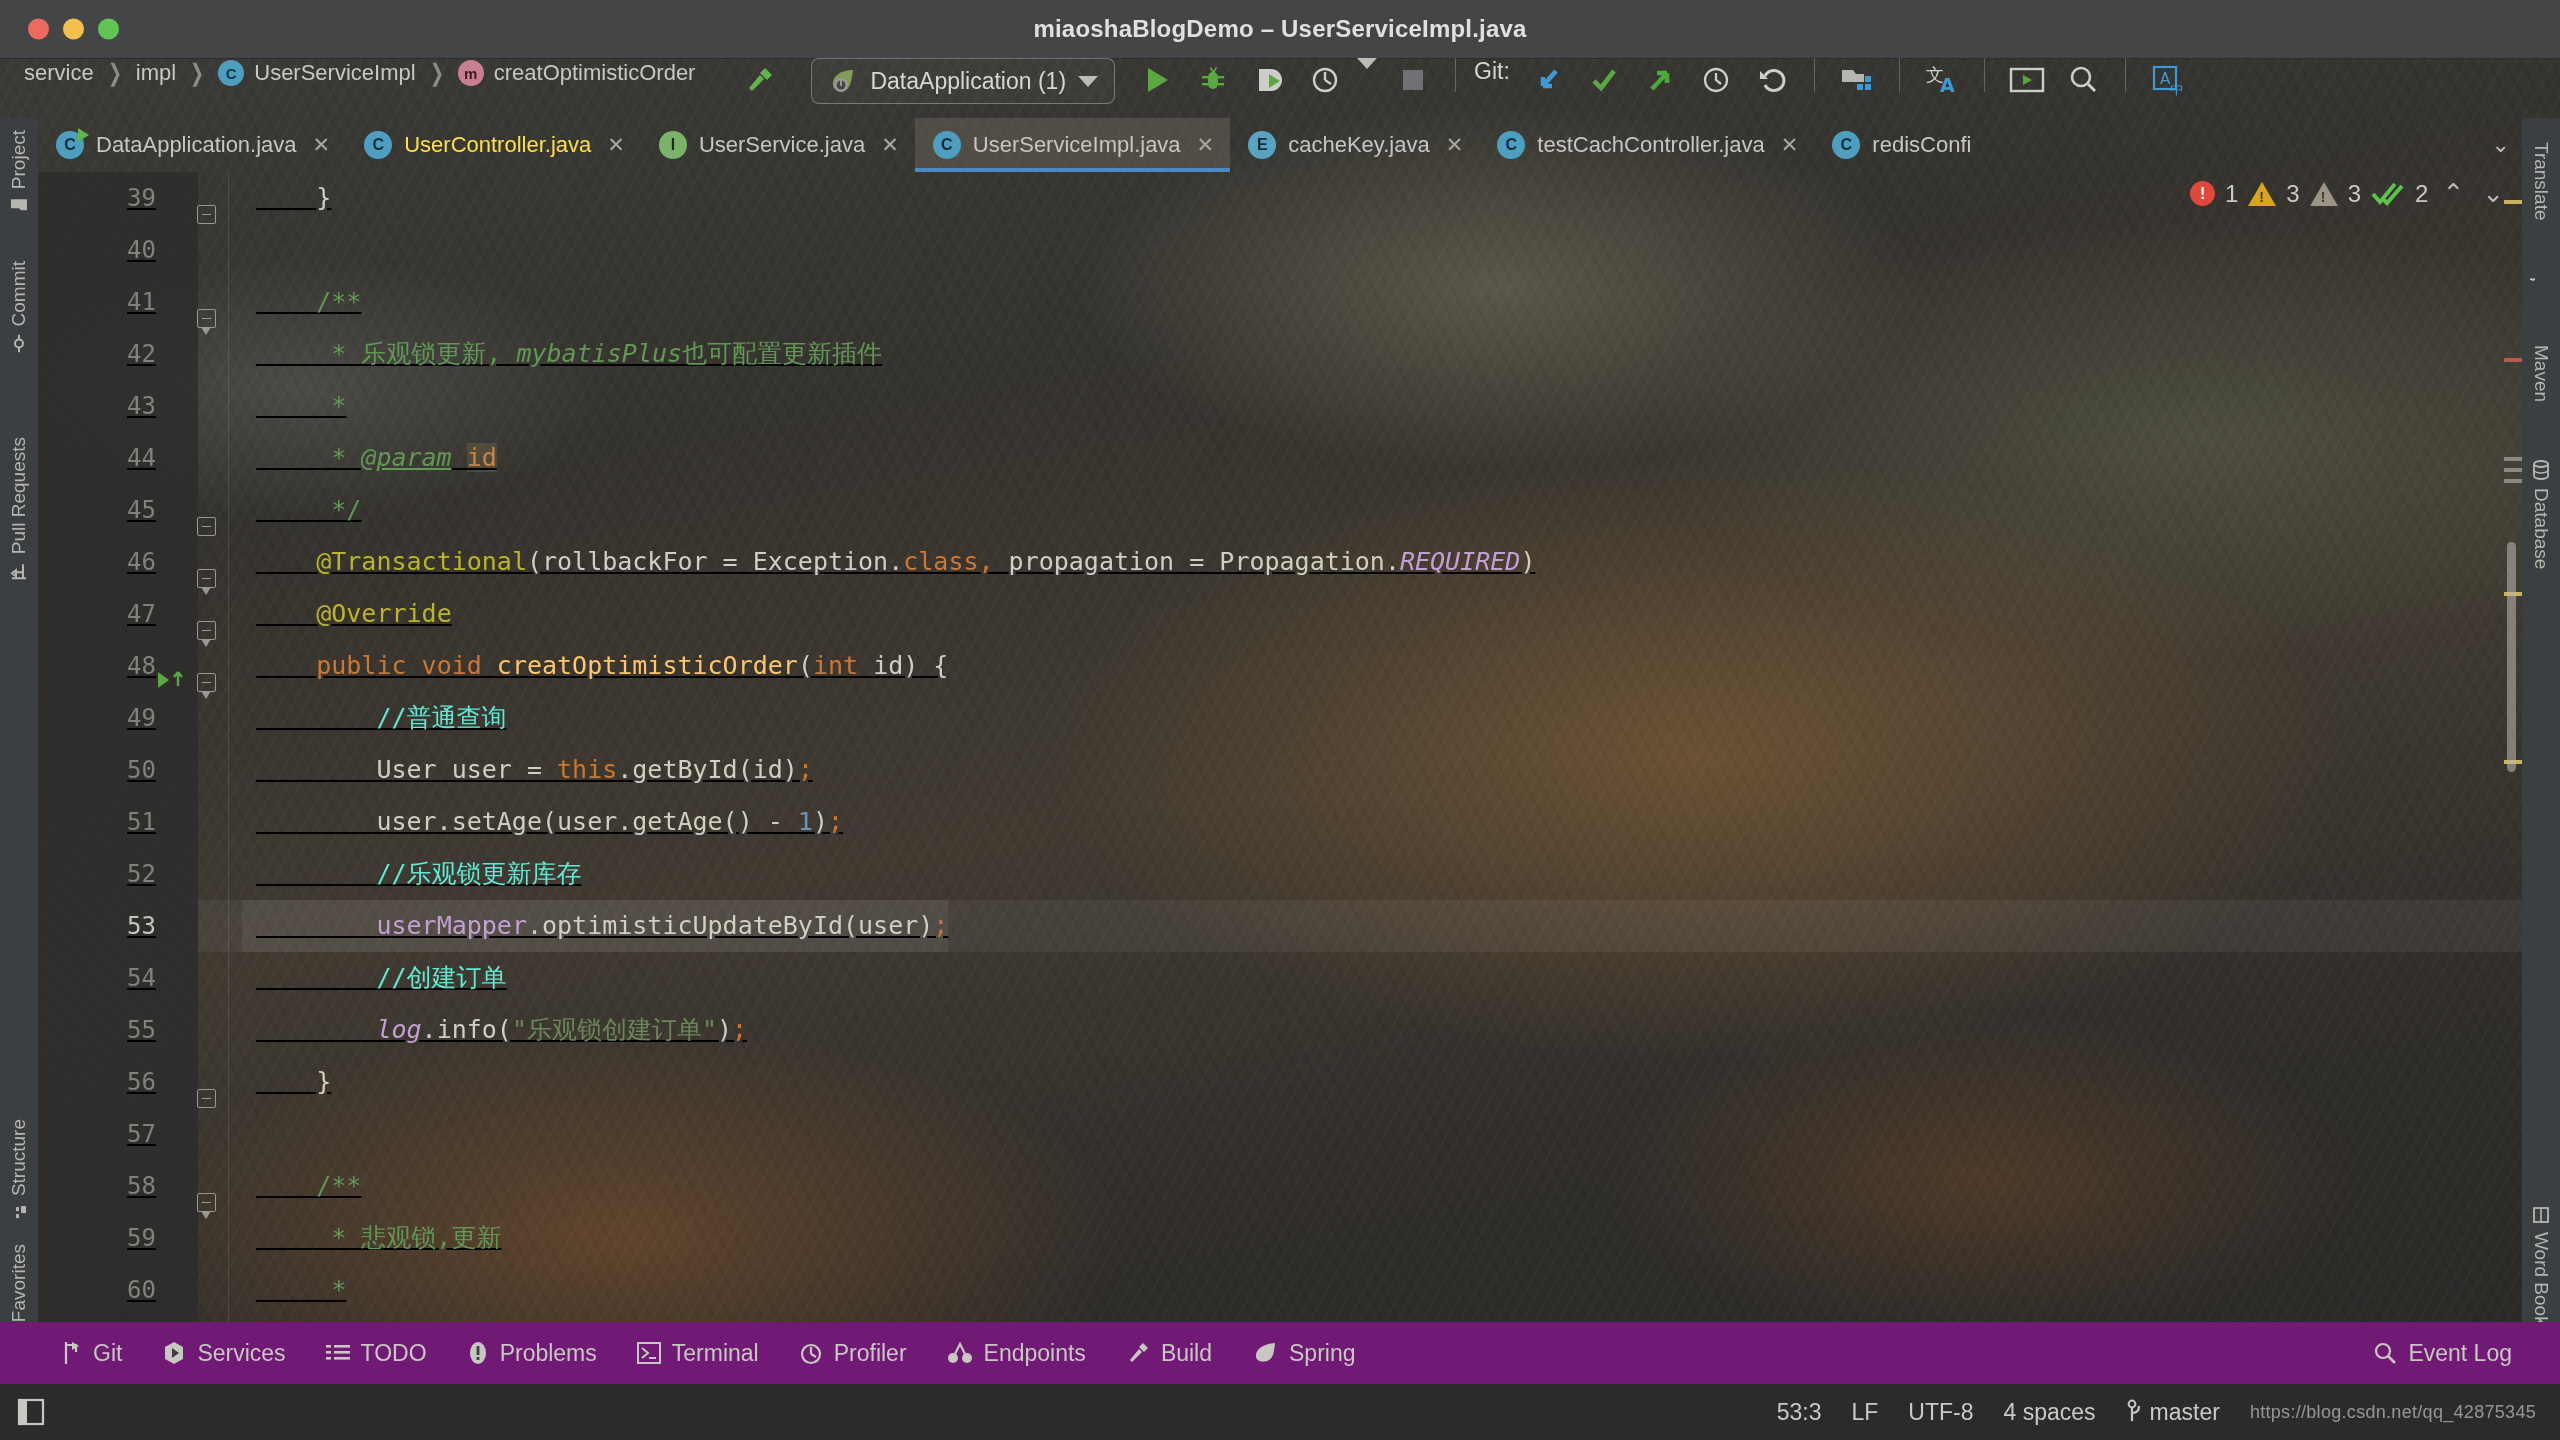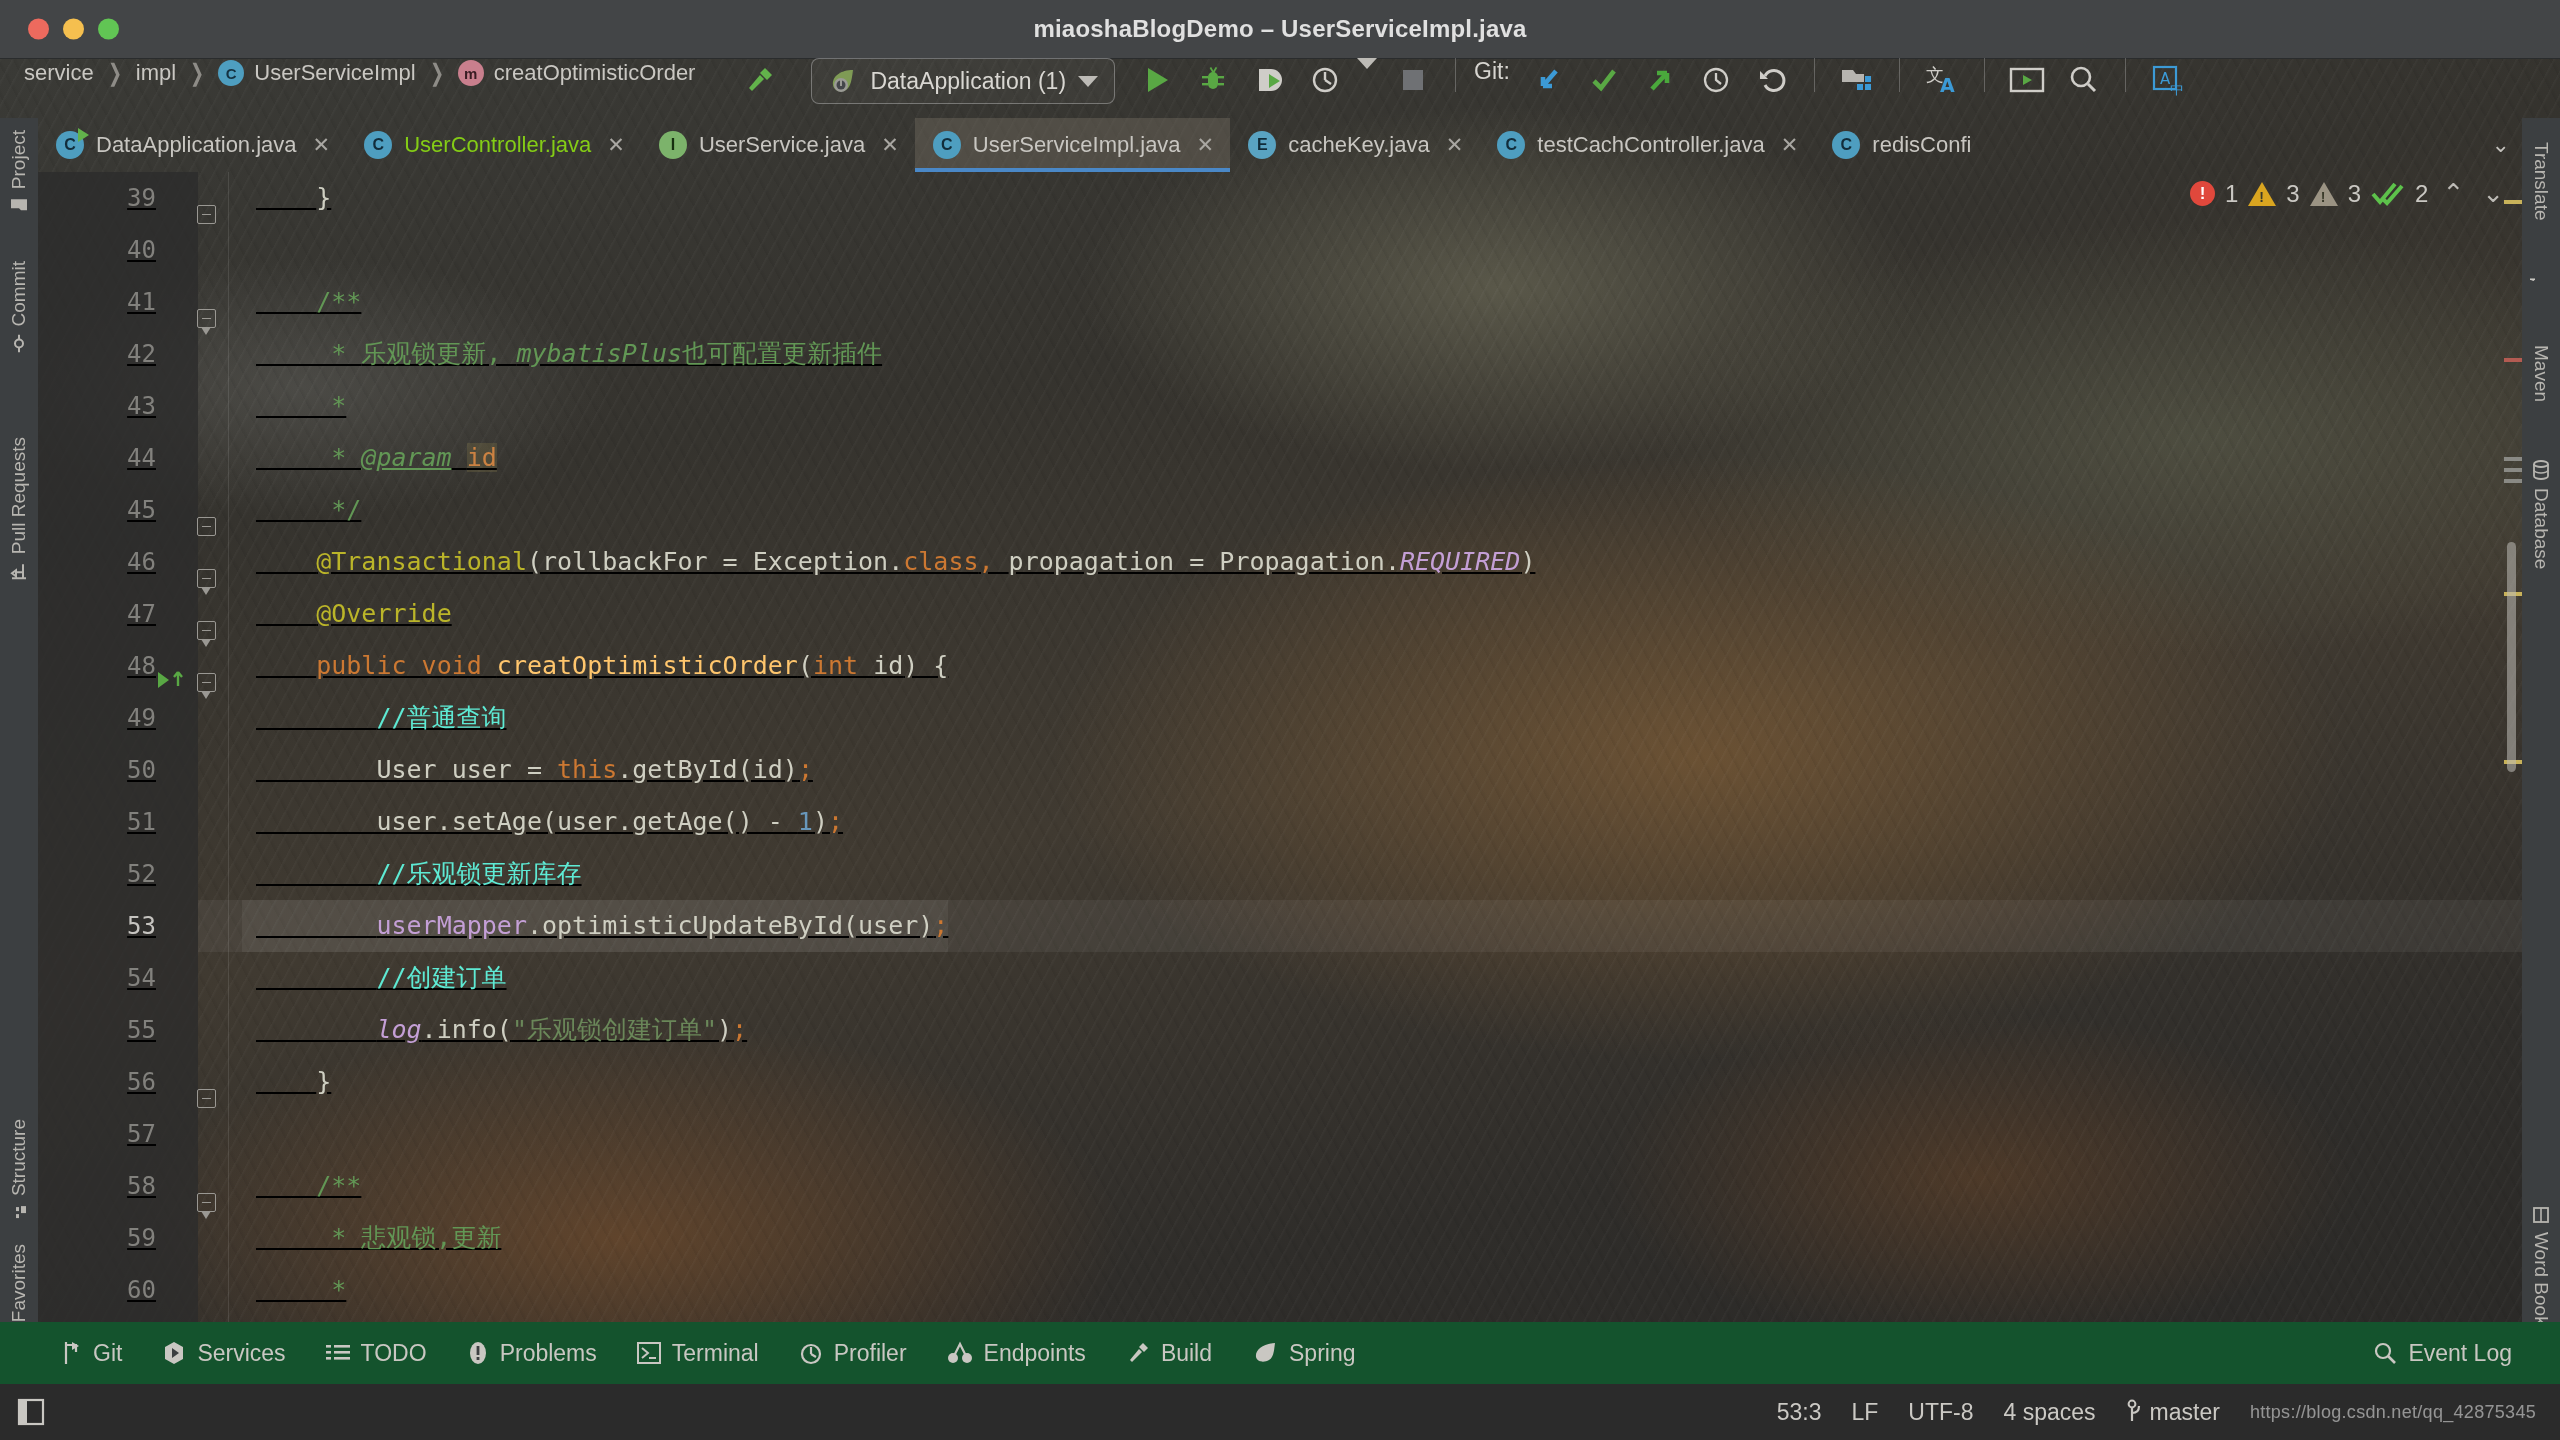--- a/index.html
+++ b/index.html
@@ -213,21 +213,21 @@
   .tab.active {
     background: rgba(120,112,100,.40);
   }
   .tab.active::after {
     content: "";
     position: absolute;
     left: 0; right: 0; bottom: 0;
     height: 4px;
     background: #4a88c7;
   }
-  .tab .tab-label.blue { color: #84cc16; }
+  .tab .tab-label.blue { color: #fde047; }
   .tab .close {
     font-size: 21px;
     color: #a9a7a2;
     margin-left: 4px;
   }
   .tab-ico {
     width: 28px; height: 28px;
     border-radius: 50%;
     display: inline-flex;
     align-items: center;
@@ -446,21 +446,21 @@
     width: 9px;
     border-radius: 5px;
     background: rgba(190,188,183,.55);
   }
 
   
   .bottombar {
     position: absolute;
     left: 0; top: 1322px;
     width: 2560px; height: 62px;
-    background: #14532d;
+    background: #701a75;
     display: flex;
     align-items: center;
     z-index: 8;
   }
   .bb-item {
     display: flex;
     align-items: center;
     gap: 11px;
     padding: 0 20px;
     font-size: 23px;

